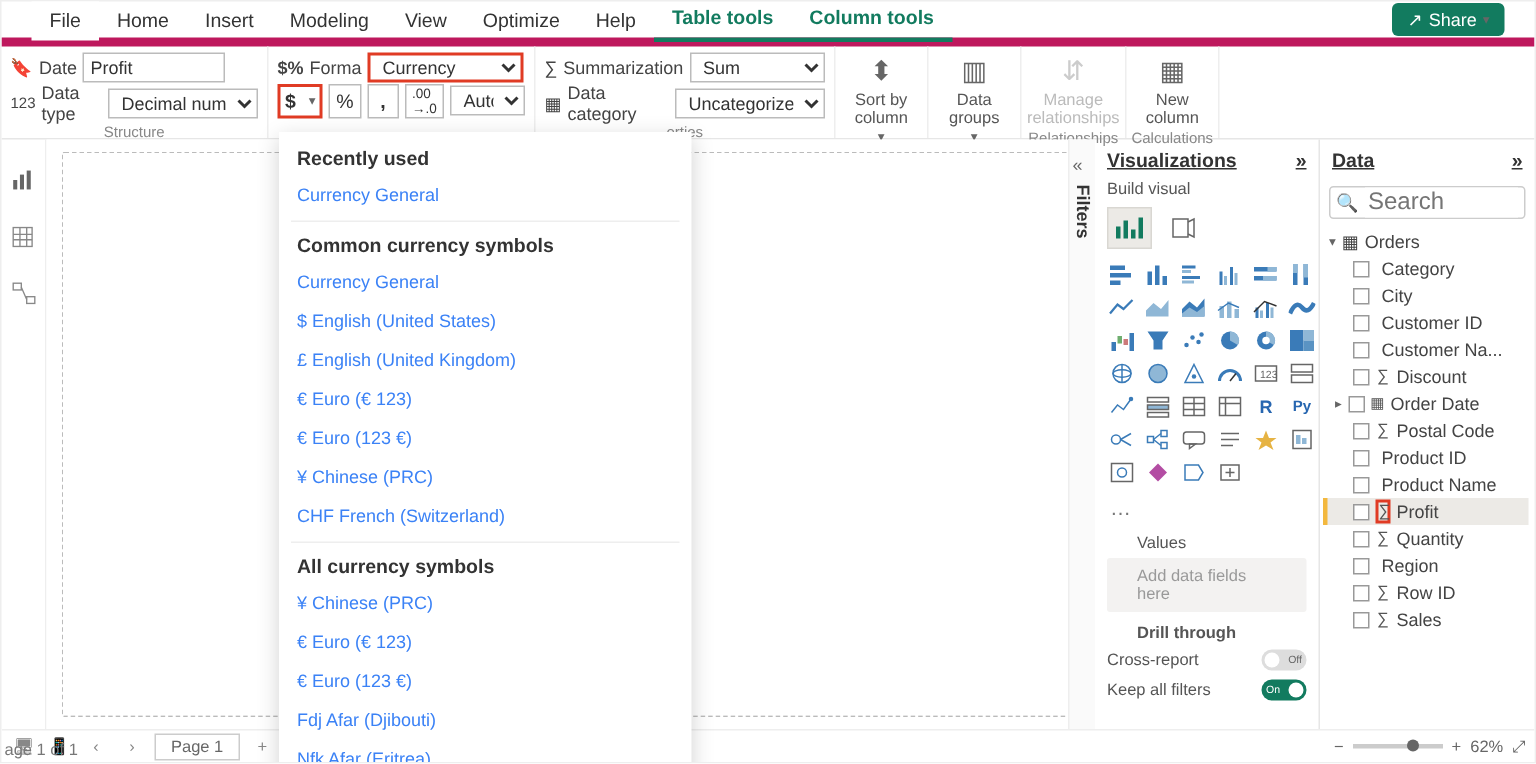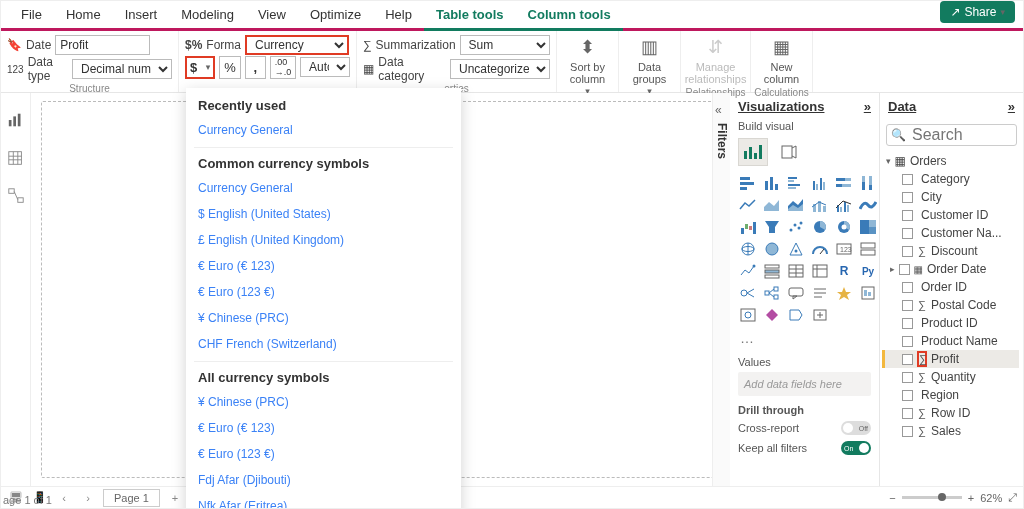--- a/index.html
+++ b/index.html
@@ -1,19 +1,19 @@
 <!DOCTYPE html>
 <html><head>
 <meta charset="utf-8">
 <style>
   * { box-sizing: border-box; font-family: "Segoe UI", Arial, sans-serif; }
   body { margin: 0; background: #fff; font-size: 12px; color: #333; }
   .app { width: 1024px; height: 509px; position: relative; overflow: hidden; border: 1px solid #eee;}
   
-  .tabs { display: flex; align-items: flex-start; height: 30px; border-bottom: 3px solid #be185d; padding: 0 8px; }
+  .tabs { display: flex; align-items: center; height: 30px; border-bottom: 6px solid #be185d; padding: 0 20px; }
   .tabs .tab { padding: 6px 12px; cursor: pointer; font-size: 13px; color: #333; }
   .tabs .tab.active { color: #127b5f; border-bottom: 3px solid #127b5f; font-weight: 700; }
   .tabs .file { background:#fff; }
   .share { margin-left: auto; background:#127b5f; color:#fff; padding:4px 10px; border-radius:4px; display:flex; align-items:center; gap:4px; font-size:12px;}
   
   .ribbon { display:flex; height:62px; border-bottom:1px solid #e6e6e6; }
   .group { border-right:1px solid #eee; padding:4px 6px 2px 6px; display:flex; flex-direction:column; justify-content:space-between;}
   .group-label { font-size:10px; color:#888; text-align:center; }
   .row { display:flex; align-items:center; gap:4px; }
   .lbl { font-size:12px; color:#444; display:flex; align-items:center; gap:4px;}
@@ -43,22 +43,22 @@
   .viz-panel { width:150px; }
   .panel-header { display:flex; align-items:center; justify-content:space-between; padding:6px 8px; font-weight:600; font-size:13px;text-decoration:underline;}
   .panel-sub { padding:0 8px 4px 8px; font-size:11px; color:#555; }
   .build-icons { display:flex; gap:6px; padding:2px 8px 6px 8px; }
   .build-icons .bi { width:30px; height:28px; border:1px solid transparent; display:flex; align-items:center; justify-content:center;}
   .build-icons .bi.active { background:#eceae6; border-color:#d9d7d2; }
   .viz-grid { display:grid; grid-template-columns: repeat(6, 20px); gap:4px; padding:2px 8px;}
   .viz-grid .v { width:20px; height:18px; background:#fff; display:flex; align-items:center; justify-content:center; }
   .viz-grid .v svg { width:18px; height:16px; }
   .dots { padding:4px 10px; color:#777; font-size:14px; letter-spacing:2px; }
-  .sect-title { padding:6px 8px 2px 8px; font-size:11px; color:#555; }
-  .field-drop { margin:2px 8px; background:#f3f2f1; color:#999; font-size:11px; padding:6px 6px; border-radius:2px;font-style:italic;}
+  .sect-title { padding:6px 8px 2px 8px; font-size:11px; color:#555;margin-left:20px; }
+  .field-drop { margin:2px 8px; background:#f3f2f1; color:#999; font-size:11px; padding:6px 20px; border-radius:2px;}
   .drill-row { display:flex; justify-content:space-between; align-items:center; padding:3px 8px; font-size:11px; color:#555;}
   .toggle { width:30px; height:14px; border-radius:8px; background:#ddd; position:relative; font-size:7px; color:#666; display:flex; align-items:center; justify-content:flex-end; padding:0 3px;}
   .toggle.on { background:#127b5f; color:#fff; justify-content:flex-start;}
   .toggle::after { content:""; width:10px; height:10px; background:#fff; border-radius:50%; position:absolute; top:2px; }
   .toggle::after { left:2px;}
   .toggle.on::after { left:auto; right:2px; }
   
   .data-panel { width:144px; }
   .search { margin:4px 6px; display:flex; align-items:center; border:1px solid #ccc; border-radius:3px; height:22px; padding:0 4px; color:#888; gap:4px;}
   .search input { border:none; outline:none; width:100%; font-size:16px; color:#ef4444;}
@@ -585,25 +585,20 @@
             <span>Discount</span>
           </div>
         <div class="child" style="padding-left:6px">
             <span class="caret">▸</span>
             <div class="chk"></div>
             <span class="cal">▦</span>
             <span>Order Date</span>
           </div>
         <div class="child">
             <div class="chk"></div>
-            <span></span>
-            <span>Order ID</span>
-          </div>
-        <div class="child">
-            <div class="chk"></div>
             <span class="sigma">∑</span>
             <span>Postal Code</span>
           </div>
         <div class="child">
             <div class="chk"></div>
             <span></span>
             <span>Product ID</span>
           </div>
         <div class="child">
             <div class="chk"></div>

